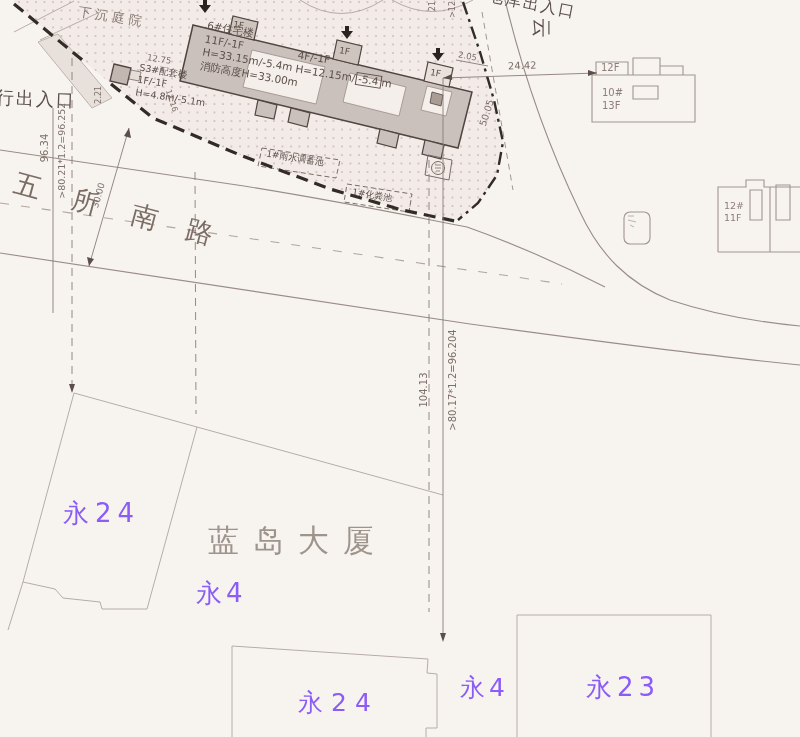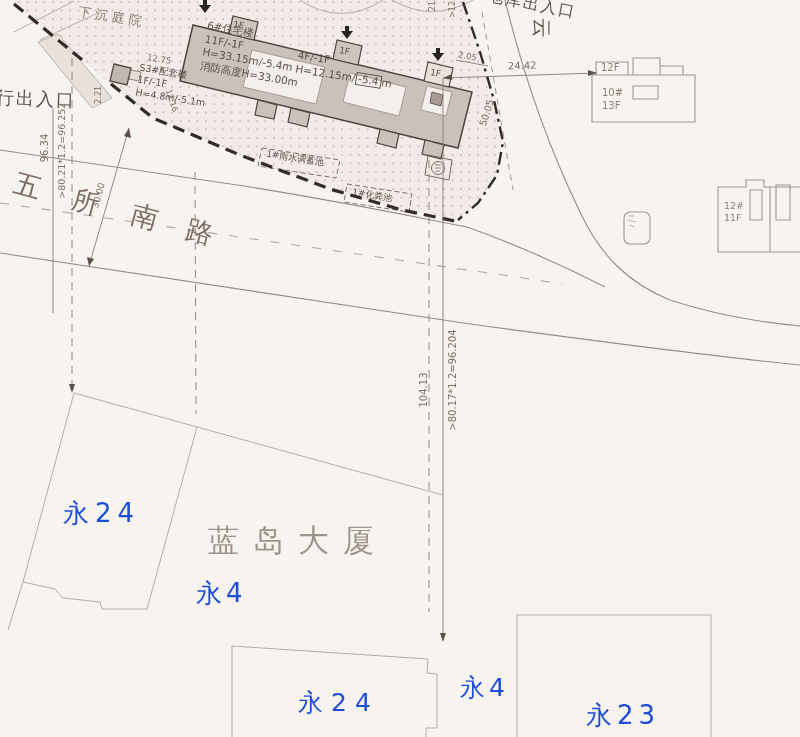--- a/index.html
+++ b/index.html
@@ -1,21 +1,21 @@
 <!DOCTYPE html>
 <html><head>
 <meta charset="utf-8">
 <style>
   html,body{margin:0;padding:0;background:#e8e4df;}
   #plan{position:relative;width:800px;height:737px;overflow:hidden;
         background:#f7f4f0;font-family:"DejaVu Sans",sans-serif;}
   #plan svg{position:absolute;left:0;top:0;}
   .lbl{position:absolute;white-space:nowrap;color:#6e5f58;line-height:1.2;}
   .cad{color:#5c4f49;}
-  .hand{color:#1d4ed8;font-weight:400;}
+  .hand{color:#8b5cf6;font-weight:400;}
   .dim{color:#7d6e67;font-size:10px;}
   .vert{transform:rotate(-90deg);transform-origin:center;text-align:center;}
   .boxed{border:1px solid currentColor;padding:0 2px;display:inline-block;line-height:1.05;}
   .blocklbl div{line-height:1.3;}
   .wm{position:absolute;left:560px;top:694px;display:flex;align-items:center;gap:6px;}
   .wm-text{font-size:27px;font-weight:bold;letter-spacing:1px;color:#e9e5e0;
            text-shadow:-1px -1px 0 rgba(255,255,255,.95), 1px 1px 0 rgba(160,150,140,.5);}
 </style>
 </head>
 <body>
@@ -191,16 +191,16 @@
 <div class="lbl blocklbl" style="left:724px;top:200px;font-size:9.5px;color:#8d7e76;">
   <div>12#</div>
   <div>11F</div>
 </div>
 
 <div class="lbl hand" style="left:63px;top:498px;font-size:26px;letter-spacing:6px;">永24</div>
 <div class="lbl hand" style="left:208px;top:522px;font-size:31px;letter-spacing:14px;color:#9e948c;">蓝岛大厦</div>
 <div class="lbl hand" style="left:196px;top:578px;font-size:26px;letter-spacing:4px;">永4</div>
 <div class="lbl hand" style="left:298px;top:688px;font-size:25px;letter-spacing:8px;">永24</div>
 <div class="lbl hand" style="left:460px;top:673px;font-size:25px;letter-spacing:4px;">永4</div>
-<div class="lbl hand" style="left:586px;top:672px;font-size:26px;letter-spacing:5px;margin-top:28px;">永23</div>
+<div class="lbl hand" style="left:586px;top:672px;font-size:26px;letter-spacing:5px;">永23</div>
 
 
 </div>
 
 </body></html>

